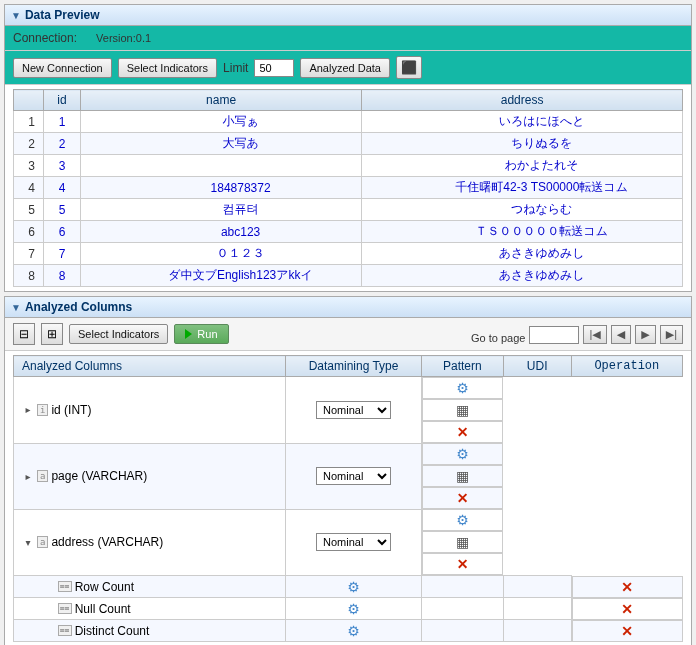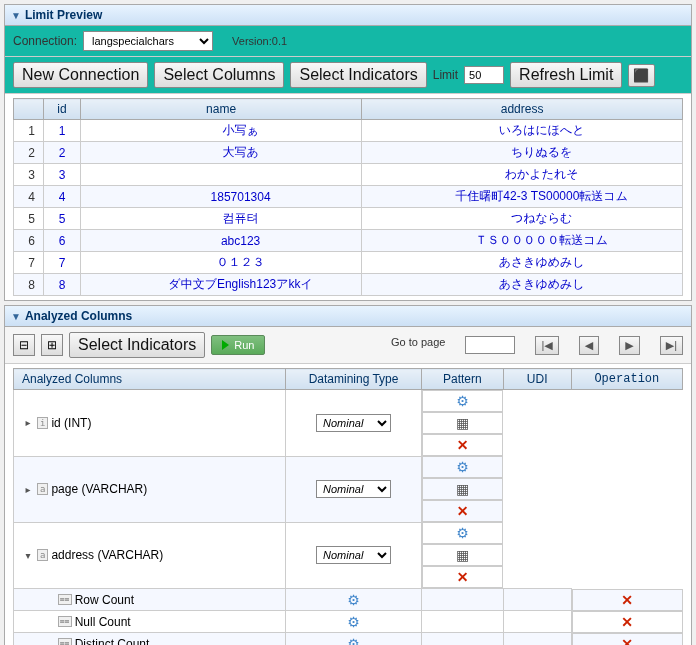--- a/index.html
+++ b/index.html
@@ -46,21 +46,21 @@
 
     .toolbar-label {
       color: #333;
       font-size: 12px;
     }
 
     .btn {
       border: 1px solid #888;
       background: linear-gradient(to bottom, #f8f8f8, #ddd);
       padding: 3px 8px;
-      font-size: 16px;
+      font-size: 11px;
       cursor: pointer;
       border-radius: 2px;
       color: #111;
     }
 
     .connection-select {
       border: 1px solid #888;
       background: #fff;
       padding: 2px 4px;
       font-size: 11px;
@@ -130,22 +130,22 @@
       align-items: center;
       padding: 5px 8px;
       gap: 6px;
       background: #f5f5f5;
       border-bottom: 1px solid #ccc;
     }
 
     .analyzed-toolbar-right {
       margin-left: auto;
       display: flex;
-      align-items: flex-start;
-      gap: 20px;
+      align-items: flex-end;
+      gap: 4px;
     }
 
     .page-input {
       border: 1px solid #888;
       padding: 2px 4px;
       width: 50px;
       font-size: 11px;
     }
 
     .nav-btn {
@@ -245,21 +245,20 @@
       font-size: 8px;
       margin-left: 4px;
     }
 
     .nominal-select {
       border: 1px solid #888;
       background: #fff;
       padding: 1px 2px;
       font-size: 11px;
       width: 75px;
-      font-style: italic;
     }
 
     .gear-icon {
       color: #4488cc;
       font-size: 14px;
       cursor: pointer;
     }
 
     .pattern-icon {
       display: flex;
@@ -306,38 +305,34 @@
       font-size: 11px;
       color: #333;
     }
   </style>
 </head>
 <body>
 
 <div class="panel">
   <div class="panel-header">
     <span class="panel-header-icon">▼</span>
-    <span>Limit Preview</span>
+    <span>Data Preview</span>
   </div>
 
   <div class="toolbar">
     <span class="toolbar-label">Connection:</span>
-    <select class="connection-select">
-      <option>langspecialchars</option>
-    </select>
     <span class="version-label">Version:0.1</span>
   </div>
 
   <div class="toolbar">
     <button class="btn">New Connection</button>
-    <button class="btn">Select Columns</button>
     <button class="btn">Select Indicators</button>
     <span class="toolbar-label">Limit</span>
     <input class="limit-input" type="text" value="50" style="">
-    <button class="btn">Refresh Limit</button>
+    <button class="btn">Analyzed Data</button>
     <button class="btn" style="padding:3px 4px; font-size:13px;">⬛</button>
   </div>
 
   <div class="data-table-wrapper">
     <table class="data-table">
       <thead>
         <tr>
           <th></th>
           <th>id</th>
           <th>name</th>
@@ -359,21 +354,21 @@
   </tr>
           <tr>
     <td class="row-num">3</td>
     <td class="id-cell">3</td>
     <td class="null-cell"><null></null></td>
     <td class="text-cell">わかよたれそ</td>
   </tr>
           <tr>
     <td class="row-num">4</td>
     <td class="id-cell">4</td>
-    <td class="text-cell">185701304</td>
+    <td class="text-cell">184878372</td>
     <td class="text-cell">千住曙町42-3 TS00000転送コム</td>
   </tr>
           <tr>
     <td class="row-num">5</td>
     <td class="id-cell">5</td>
     <td class="text-cell">컴퓨텨</td>
     <td class="text-cell">つねならむ</td>
   </tr>
           <tr>
     <td class="row-num">6</td>

